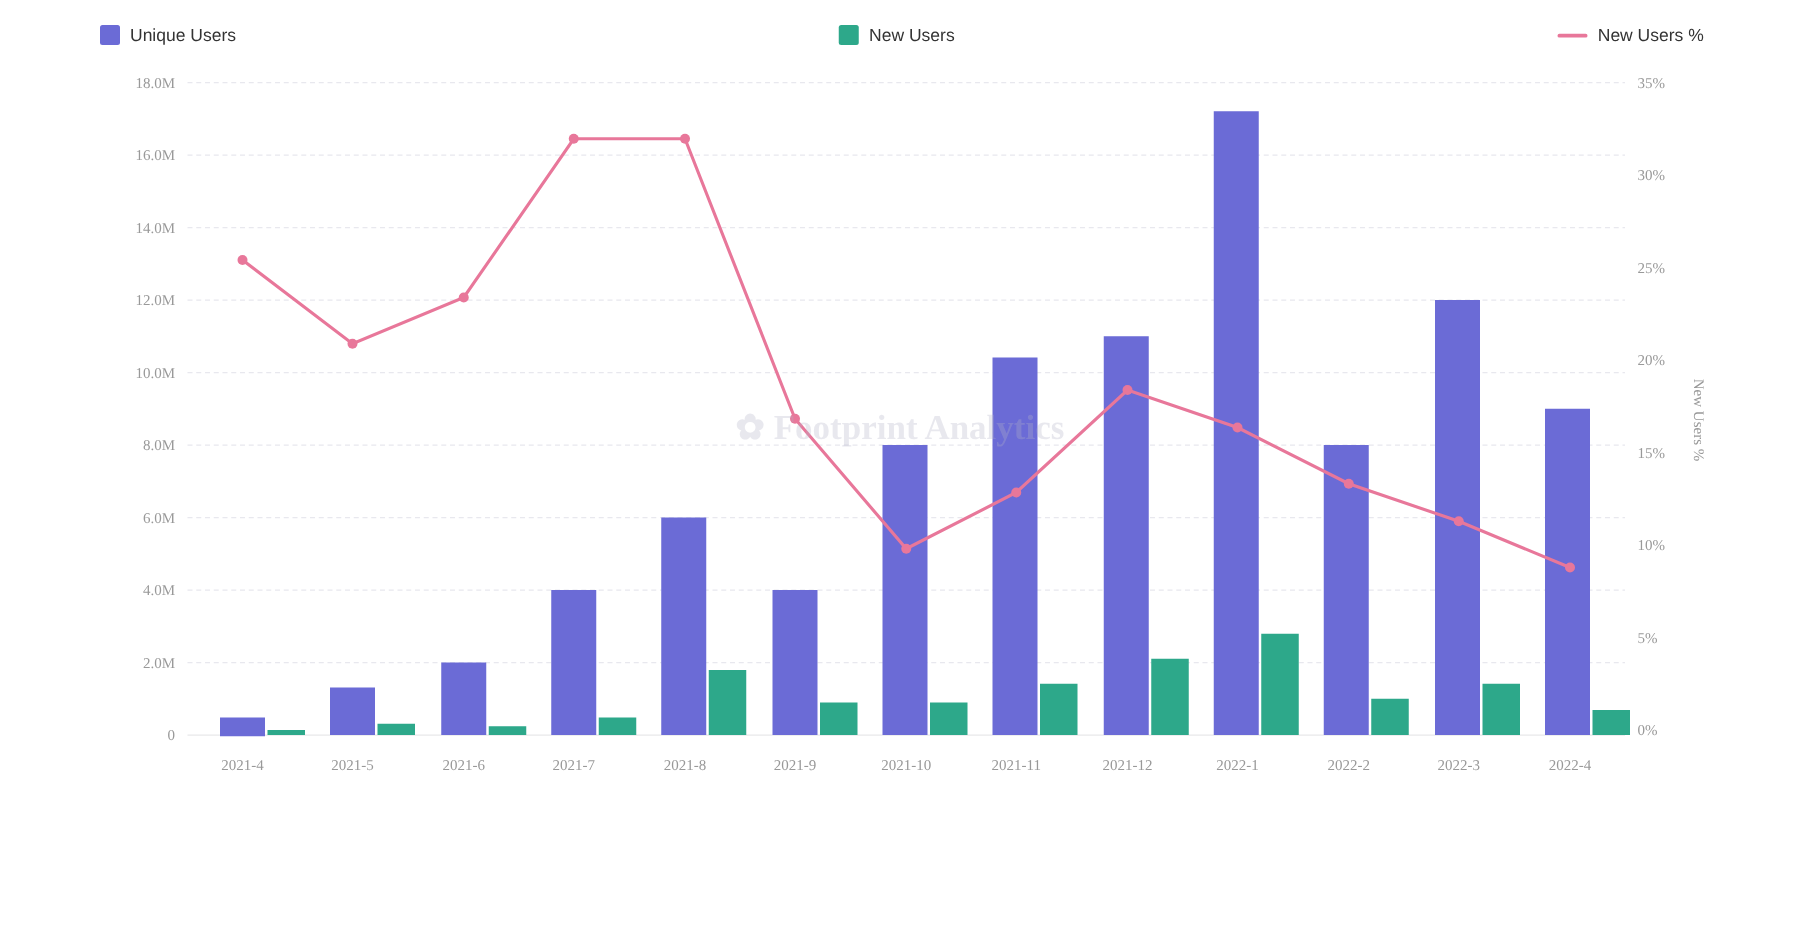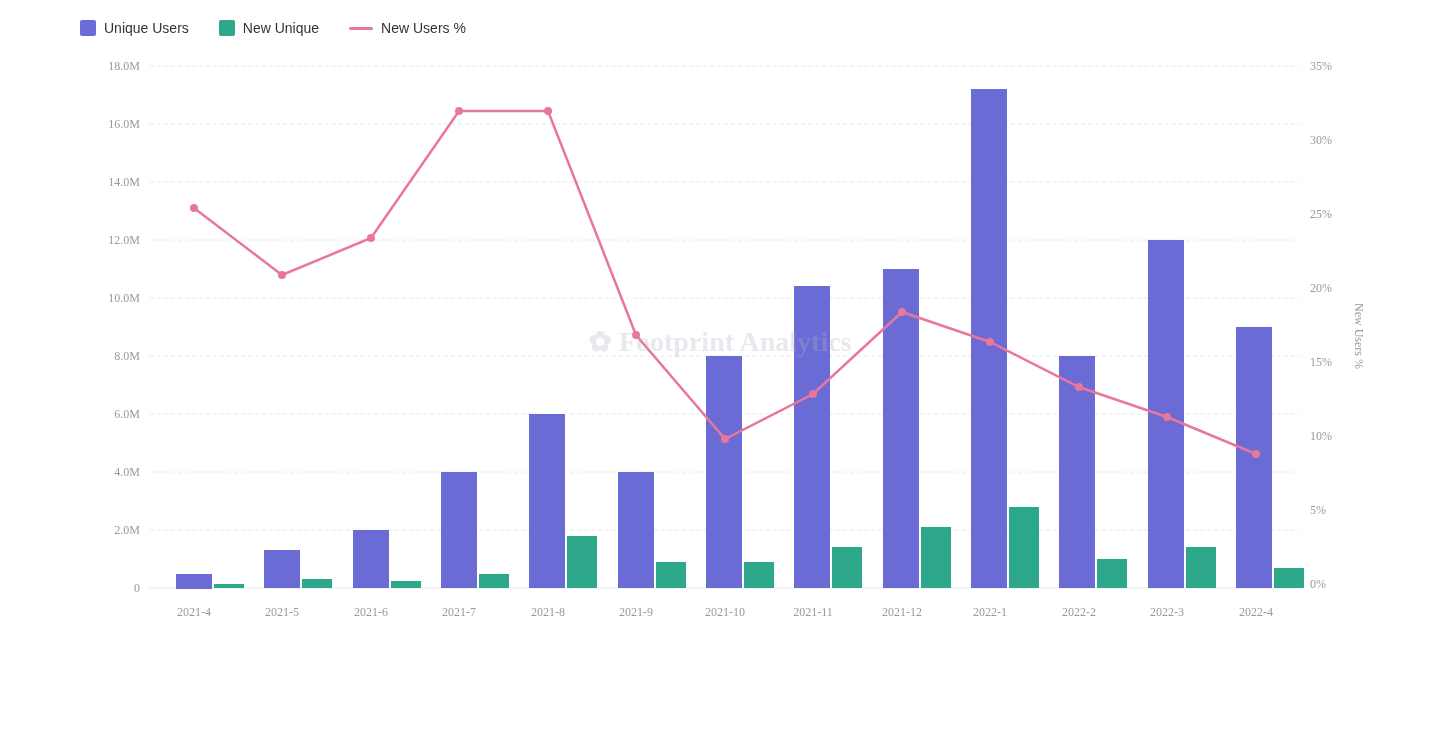--- a/index.html
+++ b/index.html
@@ -14,20 +14,21 @@
       width: 1443px;
       height: 755px;
       position: relative;
       padding: 20px 80px 60px 80px;
     }
     .legend {
       display: flex;
       gap: 30px;
       margin-bottom: 20px;
       align-items: center;
+      justify-content: space-between;
     }
     .legend-item {
       display: flex;
       align-items: center;
       gap: 8px;
       font-size: 14px;
       color: #333;
     }
     .legend-color {
       width: 16px;
@@ -46,21 +47,21 @@
 
 <div class="chart-container">
 
   <div class="legend">
     <div class="legend-item">
       <div class="legend-color square" style="background:#6b6bd6;"></div>
       <span>Unique Users</span>
     </div>
     <div class="legend-item">
       <div class="legend-color square" style="background:#2da88a;"></div>
-      <span>New Unique</span>
+      <span>New Users</span>
     </div>
     <div class="legend-item">
       <div style="width:24px;height:3px;background:#e8779a;border-radius:2px;"></div>
       <span>New Users %</span>
     </div>
   </div>
 
   <div class="chart-area">
     <svg width="100%" height="100%" viewBox="0 0 1283 620" preserveAspectRatio="none">
 

